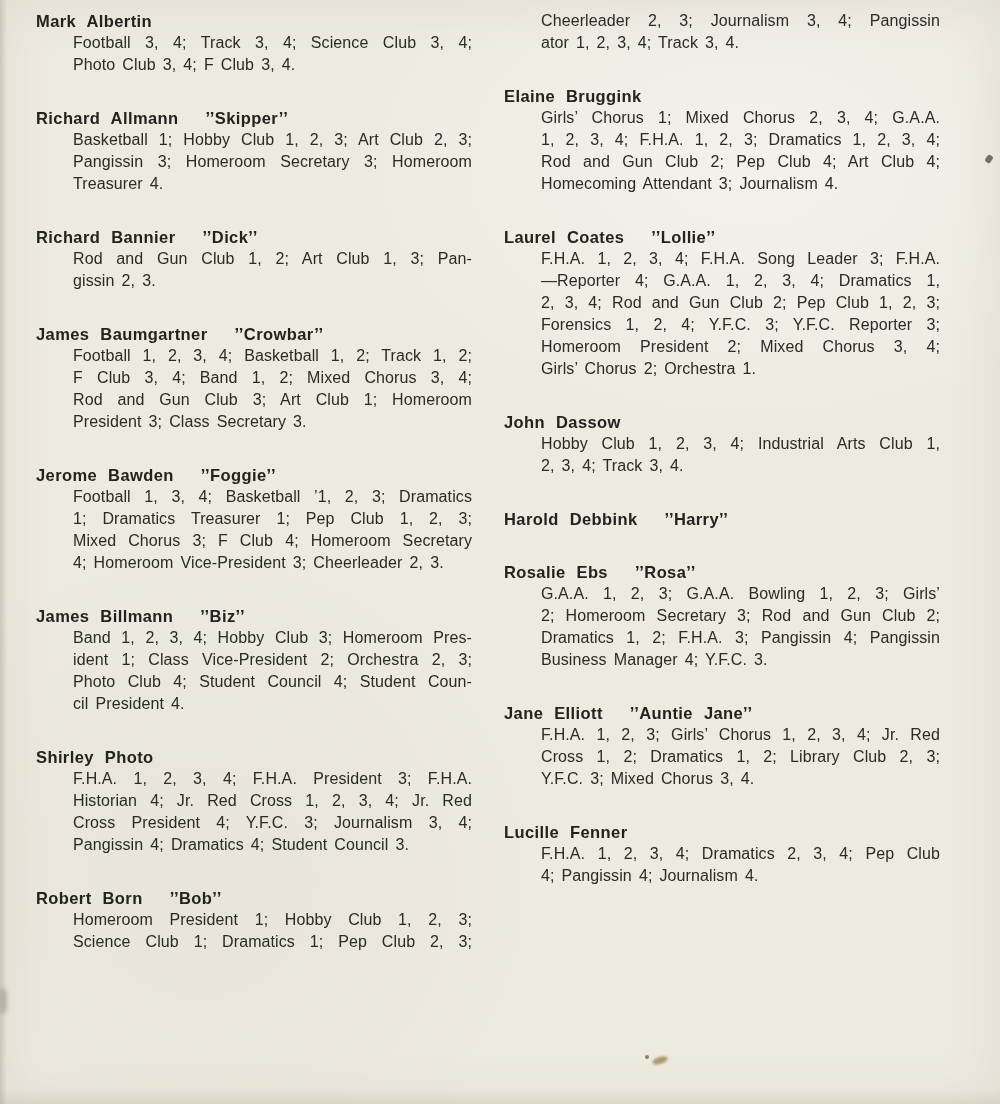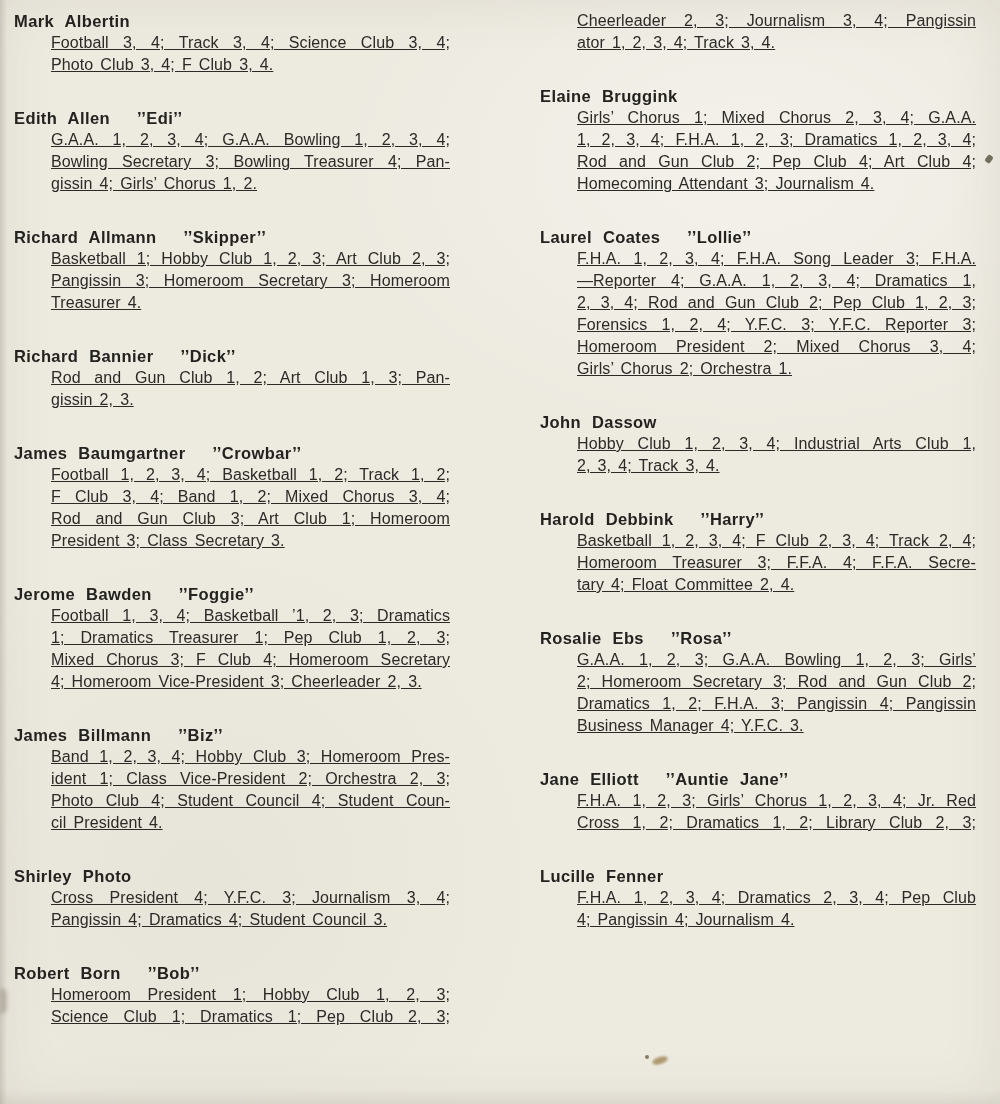--- a/index.html
+++ b/index.html
@@ -12,22 +12,22 @@
       radial-gradient(ellipse 500px 500px at 20% 80%, rgba(120,110,90,0.05), rgba(120,110,90,0) 70%),
       linear-gradient(to right, rgba(70,62,48,0.16) 0px, rgba(70,62,48,0) 7px),
       linear-gradient(to top, rgba(70,62,48,0.07) 0px, rgba(70,62,48,0) 14px);
     overflow:hidden;
     font-family:"Liberation Sans", sans-serif;
     color:#2b2a26;
     box-shadow: inset 0 0 55px rgba(95,85,62,0.10);
   }
   .columns{
     display:flex;
-    gap:90px;
-    padding:10px 24px 0 14px;
+    gap:32px;
+    padding:10px 24px 0 36px;
   }
   .col{width:436px;flex:0 0 436px;}
   .entry{margin-bottom:31px;}
   .entry:last-child{margin-bottom:16px;}
   .name-line{
     font-weight:bold;
     font-size:16.5px;
     line-height:22px;
     letter-spacing:0.4px;
     word-spacing:6px;
@@ -40,21 +40,20 @@
     font-size:16px;
     line-height:22px;
     letter-spacing:0.1px;
     word-spacing:2.5px;
     color:#2b2a26;
   }
   .line{
     text-align:justify;
     text-align-last:justify;
     min-height:22px;
-    text-decoration:underline;
   }
   .line.last{
     text-align-last:left;
   }
   .speck{position:absolute;border-radius:50%;}
   .speck-edge{
     left:986px;top:155px;width:6px;height:8px;
     background:#55503f;
     transform:rotate(38deg);
     border-radius:2px;
@@ -85,28 +84,20 @@
   <div class="columns">
     <div class="col">
         <div class="entry">
           <div class="name-line"><span>Mark Albertin</span></div>
           <div class="acts">
             <div class="line">Football 3, 4; Track 3, 4; Science Club 3, 4;</div>
             <div class="line last">Photo Club 3, 4; F Club 3, 4.</div>
           </div>
         </div>
         <div class="entry">
-          <div class="name-line"><span>Edith Allen</span><span class="nick">’’Edi’’</span></div>
-          <div class="acts">
-            <div class="line">G.A.A. 1, 2, 3, 4; G.A.A. Bowling 1, 2, 3, 4;</div>
-            <div class="line">Bowling Secretary 3; Bowling Treasurer 4; Pan-</div>
-            <div class="line last">gissin 4; Girls’ Chorus 1, 2.</div>
-          </div>
-        </div>
-        <div class="entry">
           <div class="name-line"><span>Richard Allmann</span><span class="nick">’’Skipper’’</span></div>
           <div class="acts">
             <div class="line">Basketball 1; Hobby Club 1, 2, 3; Art Club 2, 3;</div>
             <div class="line">Pangissin 3; Homeroom Secretary 3; Homeroom</div>
             <div class="line last">Treasurer 4.</div>
           </div>
         </div>
         <div class="entry">
           <div class="name-line"><span>Richard Bannier</span><span class="nick">’’Dick’’</span></div>
           <div class="acts">
@@ -137,20 +128,22 @@
           <div class="acts">
             <div class="line">Band 1, 2, 3, 4; Hobby Club 3; Homeroom Pres-</div>
             <div class="line">ident 1; Class Vice-President 2; Orchestra 2, 3;</div>
             <div class="line">Photo Club 4; Student Council 4; Student Coun-</div>
             <div class="line last">cil President 4.</div>
           </div>
         </div>
         <div class="entry">
           <div class="name-line"><span>Shirley Photo</span></div>
           <div class="acts">
+            <div class="line">F.H.A. 1, 2, 3, 4; F.H.A. President 3; F.H.A.</div>
+            <div class="line">Historian 4; Jr. Red Cross 1, 2, 3, 4; Jr. Red</div>
             <div class="line">Cross President 4; Y.F.C. 3; Journalism 3, 4;</div>
             <div class="line last">Pangissin 4; Dramatics 4; Student Council 3.</div>
           </div>
         </div>
         <div class="entry">
           <div class="name-line"><span>Robert Born</span><span class="nick">’’Bob’’</span></div>
           <div class="acts">
             <div class="line">Homeroom President 1; Hobby Club 1, 2, 3;</div>
             <div class="line">Science Club 1; Dramatics 1; Pep Club 2, 3;</div>
           </div>
@@ -185,40 +178,36 @@
         </div>
         <div class="entry">
           <div class="name-line"><span>John Dassow</span></div>
           <div class="acts">
             <div class="line">Hobby Club 1, 2, 3, 4; Industrial Arts Club 1,</div>
             <div class="line last">2, 3, 4; Track 3, 4.</div>
           </div>
         </div>
         <div class="entry">
           <div class="name-line"><span>Harold Debbink</span><span class="nick">’’Harry’’</span></div>
-          <div class="acts">
-            <div class="line">Basketball 1, 2, 3, 4; F Club 2, 3, 4; Track 2, 4;</div>
-            <div class="line">Homeroom Treasurer 3; F.F.A. 4; F.F.A. Secre-</div>
-            <div class="line last">tary 4; Float Committee 2, 4.</div>
-          </div>
         </div>
         <div class="entry">
           <div class="name-line"><span>Rosalie Ebs</span><span class="nick">’’Rosa’’</span></div>
           <div class="acts">
             <div class="line">G.A.A. 1, 2, 3; G.A.A. Bowling 1, 2, 3; Girls’</div>
             <div class="line">2; Homeroom Secretary 3; Rod and Gun Club 2;</div>
             <div class="line">Dramatics 1, 2; F.H.A. 3; Pangissin 4; Pangissin</div>
             <div class="line last">Business Manager 4; Y.F.C. 3.</div>
           </div>
         </div>
         <div class="entry">
           <div class="name-line"><span>Jane Elliott</span><span class="nick">’’Auntie Jane’’</span></div>
           <div class="acts">
             <div class="line">F.H.A. 1, 2, 3; Girls’ Chorus 1, 2, 3, 4; Jr. Red</div>
             <div class="line">Cross 1, 2; Dramatics 1, 2; Library Club 2, 3;</div>
+            <div class="line last">Y.F.C. 3; Mixed Chorus 3, 4.</div>
           </div>
         </div>
         <div class="entry">
           <div class="name-line"><span>Lucille Fenner</span></div>
           <div class="acts">
             <div class="line">F.H.A. 1, 2, 3, 4; Dramatics 2, 3, 4; Pep Club</div>
             <div class="line last">4; Pangissin 4; Journalism 4.</div>
           </div>
         </div>
       </div>

